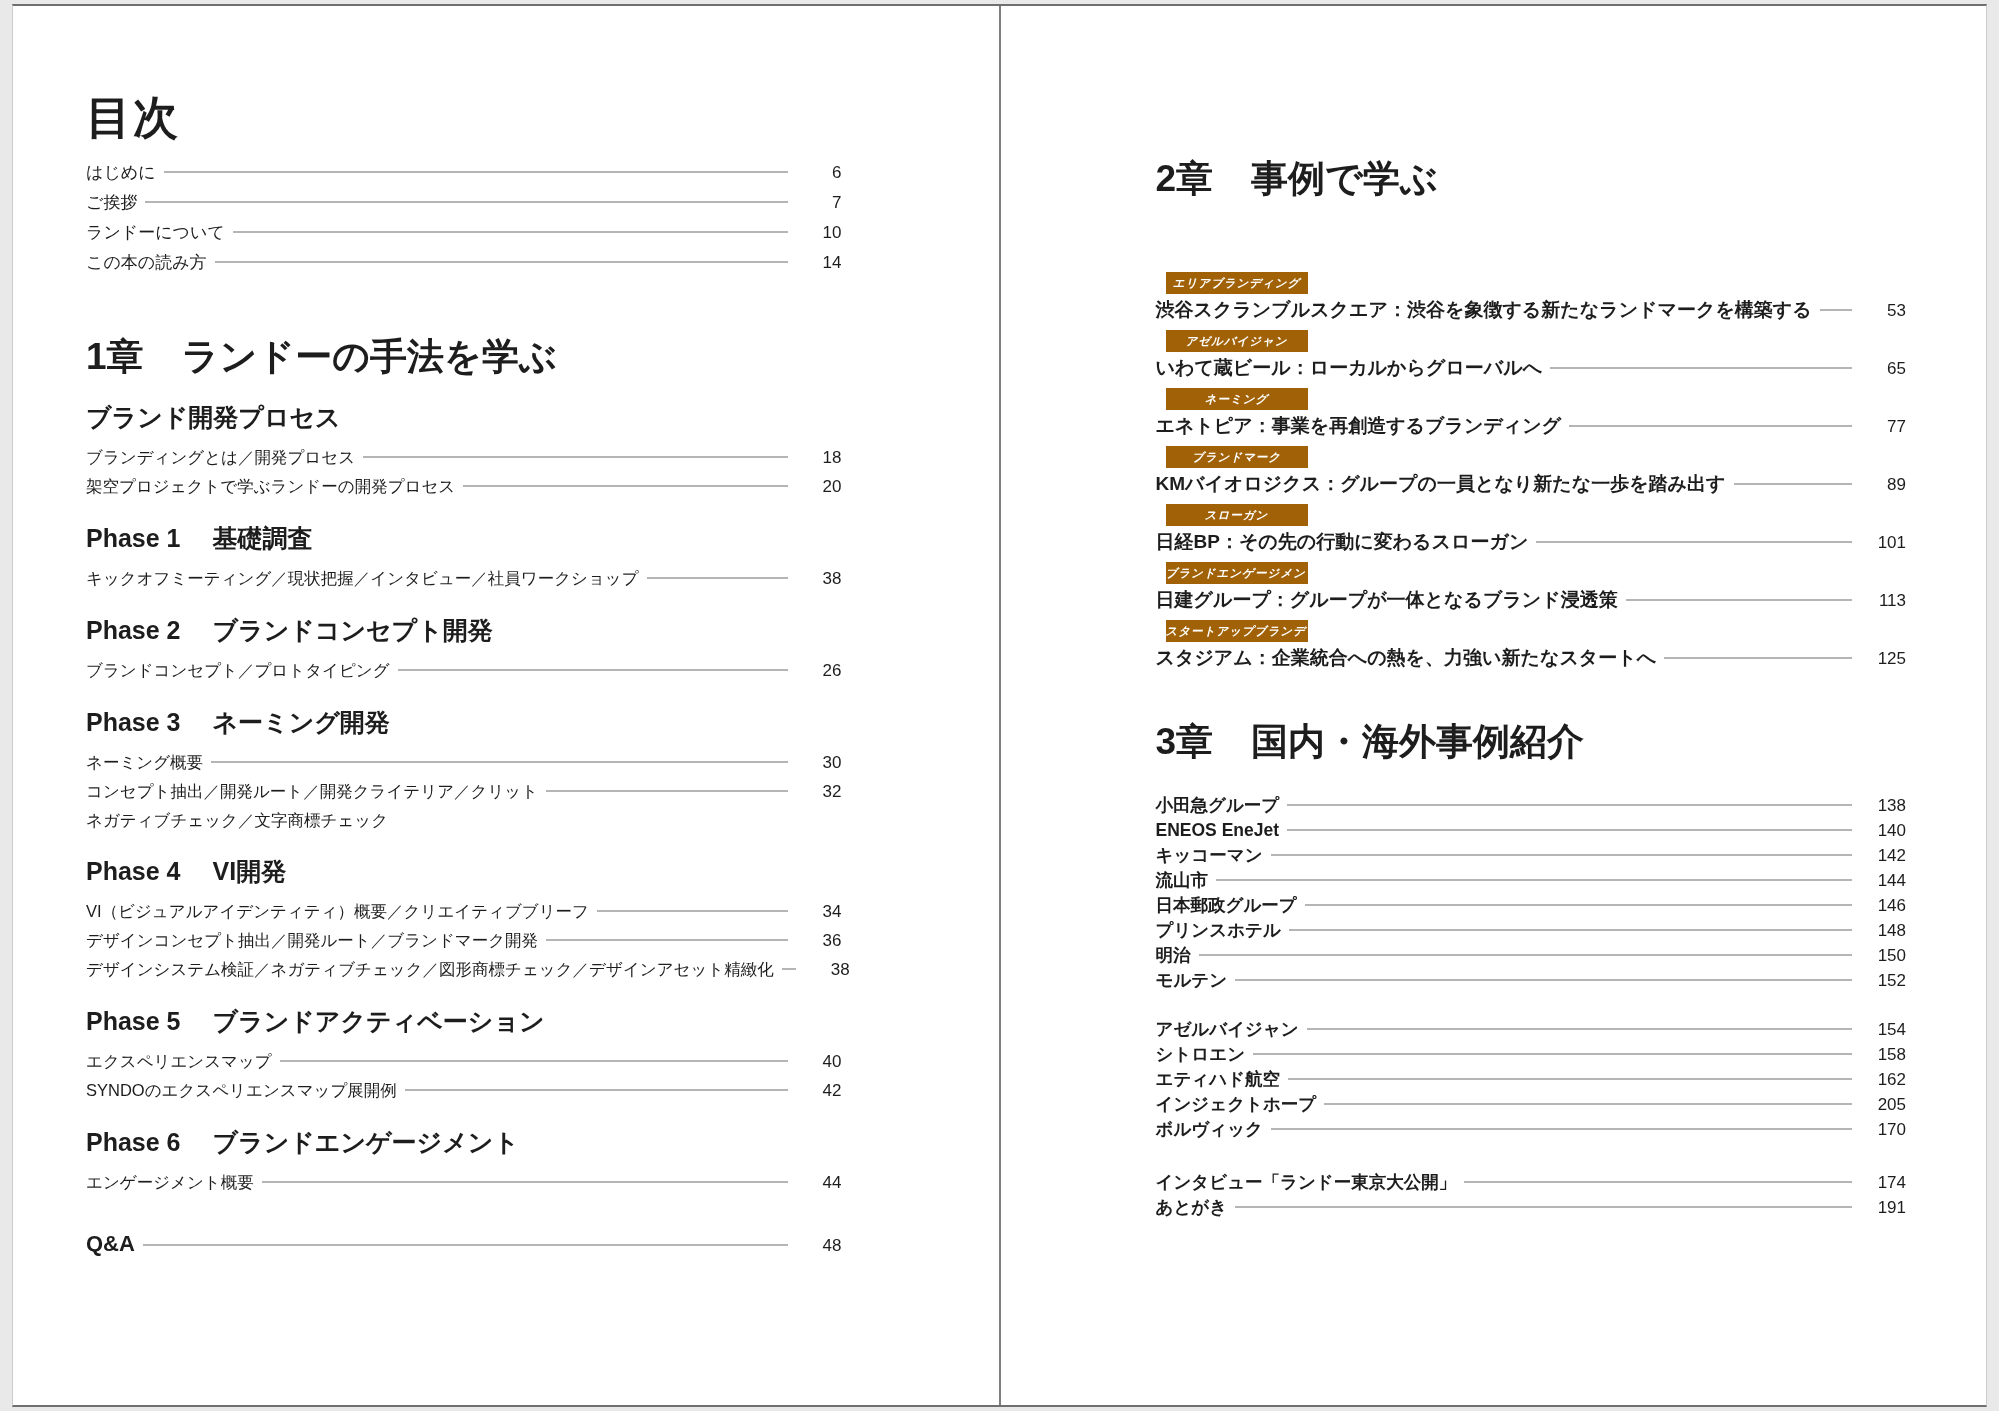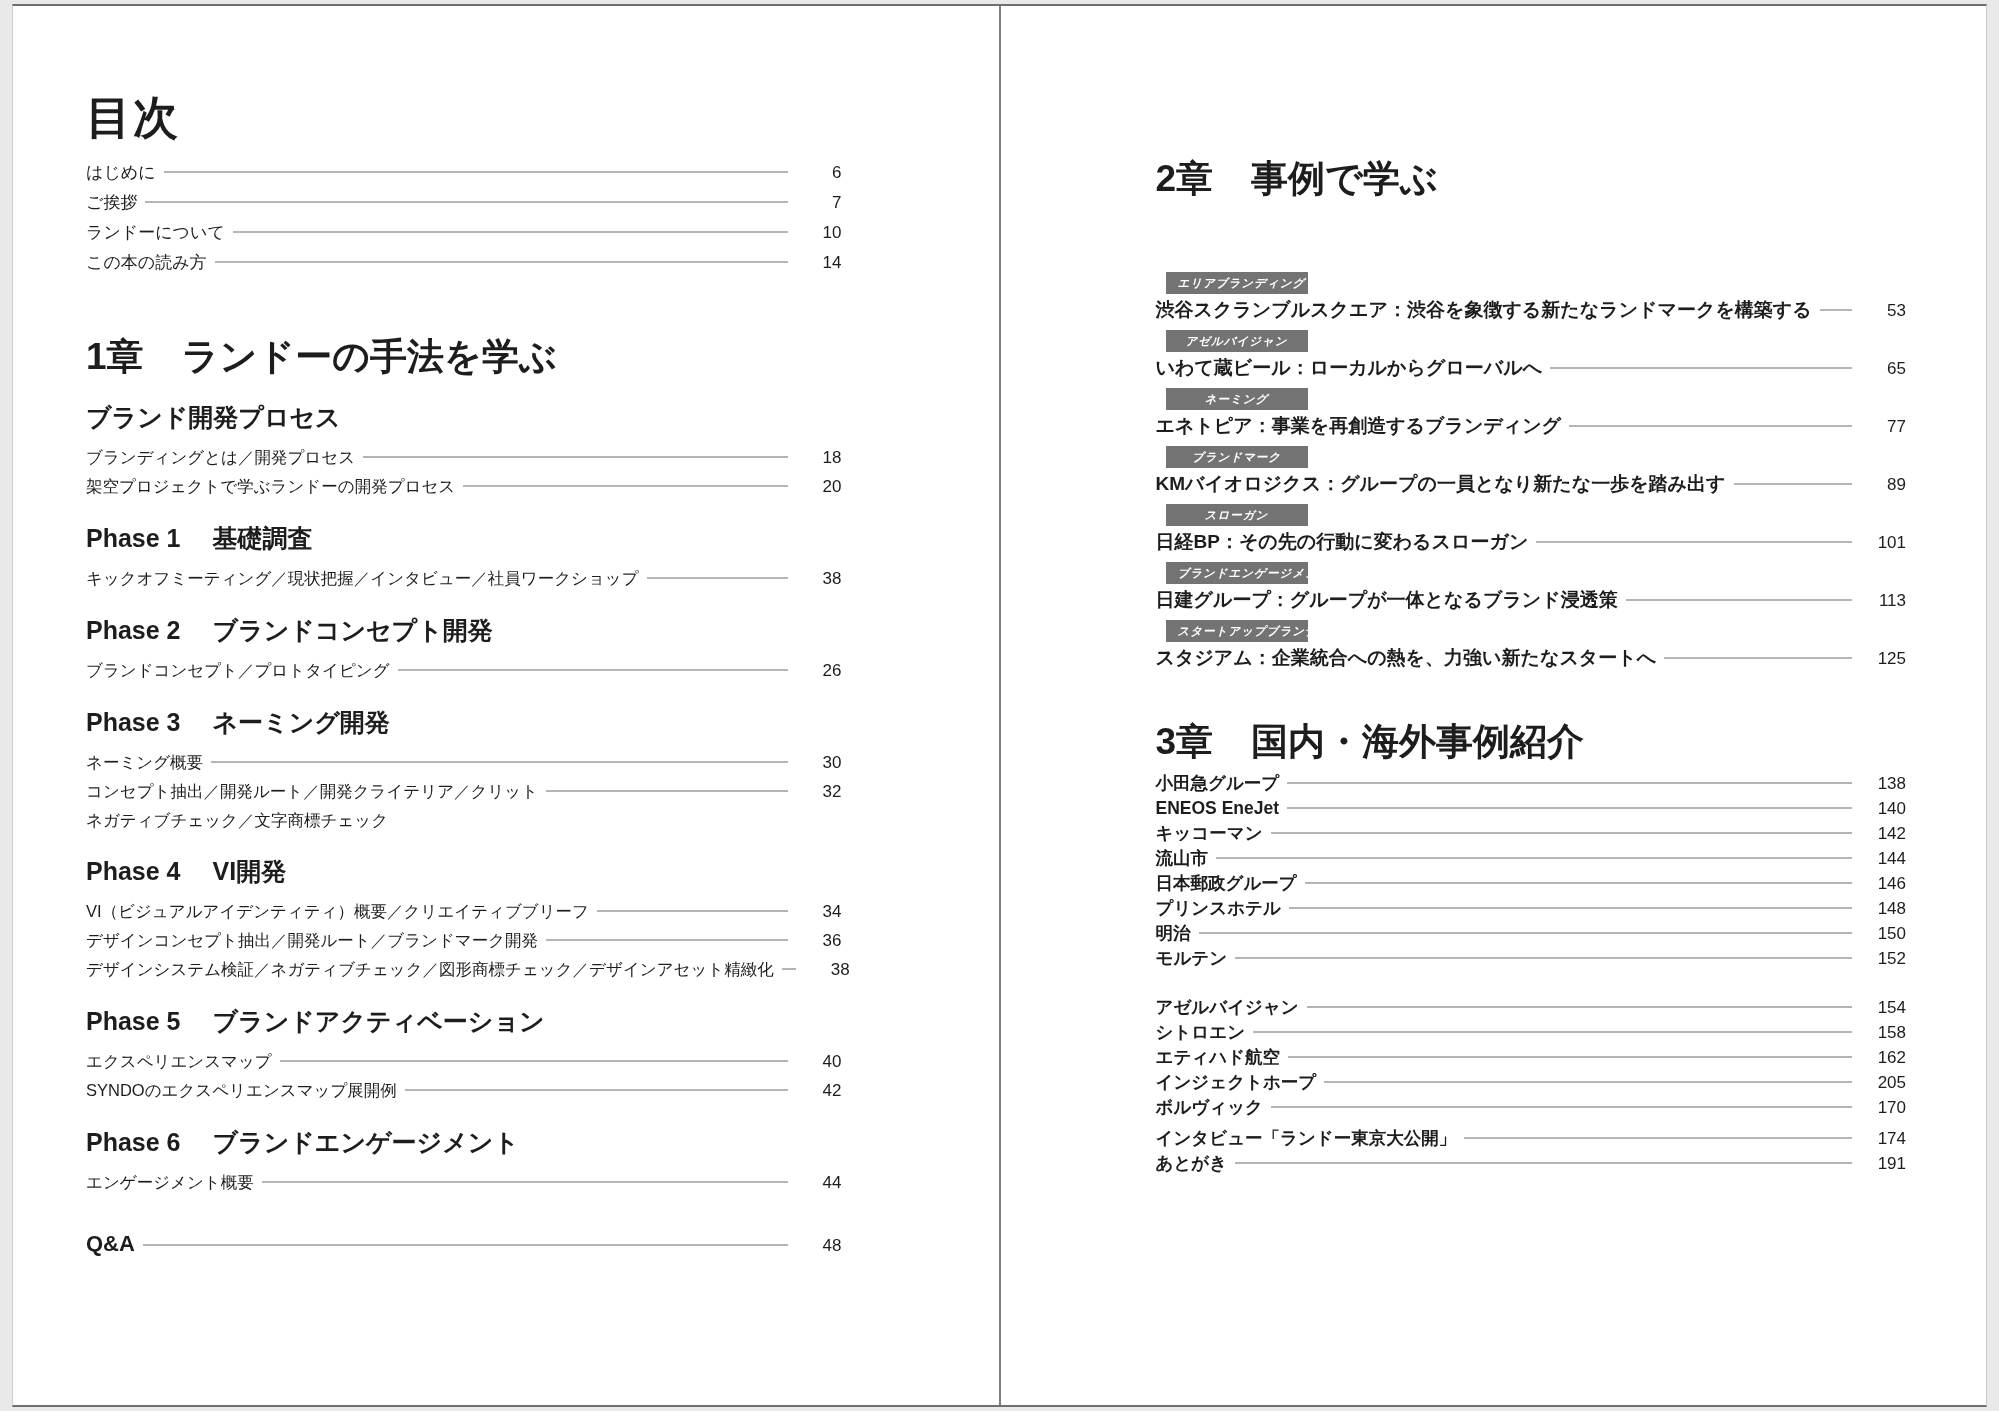--- a/index.html
+++ b/index.html
@@ -49,28 +49,28 @@
   .section .toc-row{line-height:28px;font-size:16.5px;}
   .qa-row{margin-top:32px;line-height:30px;}
   .qa-row .toc-label{font-size:22px;font-weight:bold;}
 
   
   .h-ch2{margin-top:134px;}
   .cases{margin-top:70px;}
   .case-block{margin-bottom:7px;}
   .case-tag{
     display:block;width:142px;box-sizing:border-box;margin-left:10px;
-    background:#737373;color:#ffffff;text-align:center;
+    background:#a16207;color:#ffffff;text-align:center;
     font-size:11.5px;font-weight:bold;font-style:italic;
-    line-height:16px;padding:3px 12px;letter-spacing:1px;white-space:nowrap;
+    line-height:16px;padding:3px 0;letter-spacing:1px;white-space:nowrap;
   }
   .case-title-row{margin-top:3px;line-height:25px;}
   .case-title-row .toc-label{font-size:19px;font-weight:bold;}
   .h-ch3{margin-top:48px;}
-  .plain-list{margin-top:6px;}
+  .plain-list{margin-top:28px;}
   .plain-list .toc-row{line-height:24px;}
   .plain-list .toc-label{font-size:17.5px;font-weight:bold;}
   .list-intl{margin-top:24px;}
   .h-ch4{margin-top:52px;}
 </style>
 </head>
 <body>
 
 <div class="spread">
 

